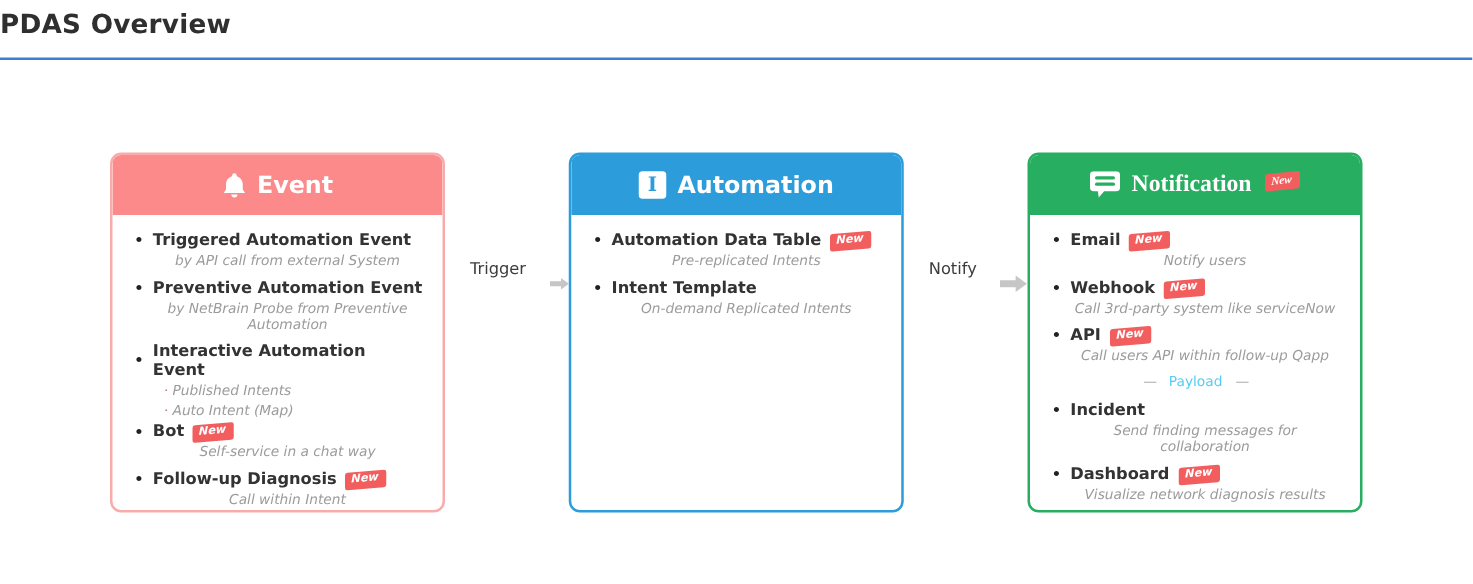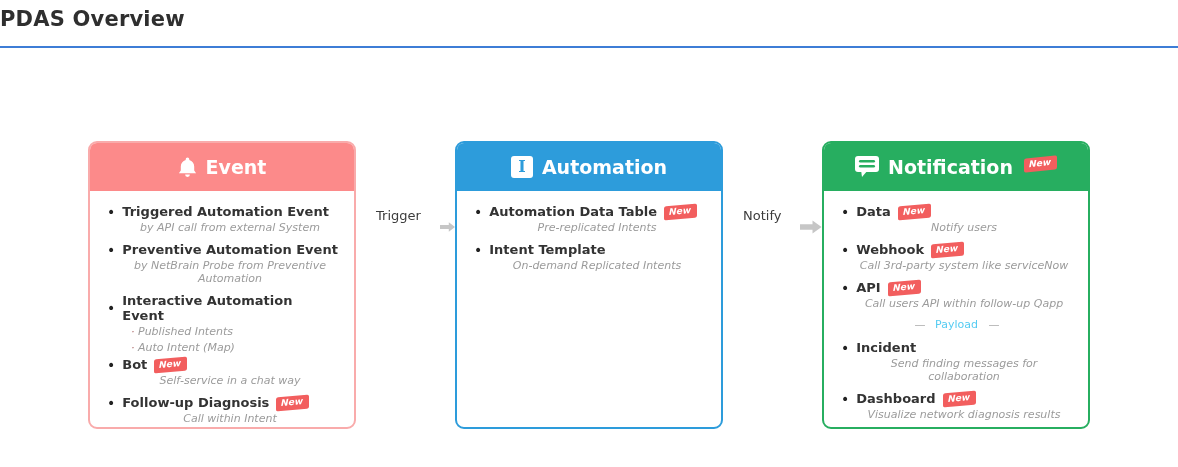--- a/index.html
+++ b/index.html
@@ -32,38 +32,37 @@
     align-items: flex-start;
   }
   .card {
     width: 268px; height: 288px;
     box-sizing: border-box;
     border: 2px solid;
     border-radius: 9px;
     background: #ffffff;
     overflow: hidden;
     flex: 0 0 auto;
-    margin-top: 19px;
   }
   .card-header {
     height: 48px;
     display: flex;
     align-items: center;
     justify-content: center;
     gap: 9px;
     color: #ffffff;
     font-size: 19px;
     font-weight: 700;
   }
   .card-event { border-color: #f9abab; }
   .card-event .card-header { background: var(--event, #fc8a8a); }
   .card-automation { border-color: var(--automation, #2d9cdb); }
   .card-automation .card-header { background: var(--automation, #2d9cdb); }
   .card-notification { border-color: var(--notification, #27ae60); }
-  .card-notification .card-header { background: var(--notification, #27ae60); }
+  .card-notification .card-header { background: var(--notification, #27ae60); font-family: Liberation Serif, serif; }
   .card-body { padding: 13px 16px 0 17px; }
   .item-row {
     display: flex;
     align-items: center;
     gap: 7px;
     margin-bottom: 2px;
   }
   .item-row::before {
     content: "•";
     color: #222;
@@ -240,21 +239,21 @@
           <rect x="4" y="4" width="16" height="2.6" rx="1.3" fill="#27ae60"></rect>
           <rect x="4" y="9" width="16" height="2.6" rx="1.3" fill="#27ae60"></rect>
         </svg>
       </span>
       <span>Notification</span>
       <span class="badge header-badge">New</span>
     </div>
     <div class="card-body">
       <div class="item">
         <div class="item-row">
-          <span class="item-label">Data</span>
+          <span class="item-label">Email</span>
           <span class="badge">New</span>
         </div>
         <div class="item-desc">Notify users</div>
       </div>
       <div class="item">
         <div class="item-row">
           <span class="item-label">Webhook</span>
           <span class="badge">New</span>
         </div>
         <div class="item-desc">Call 3rd-party system like serviceNow</div>

